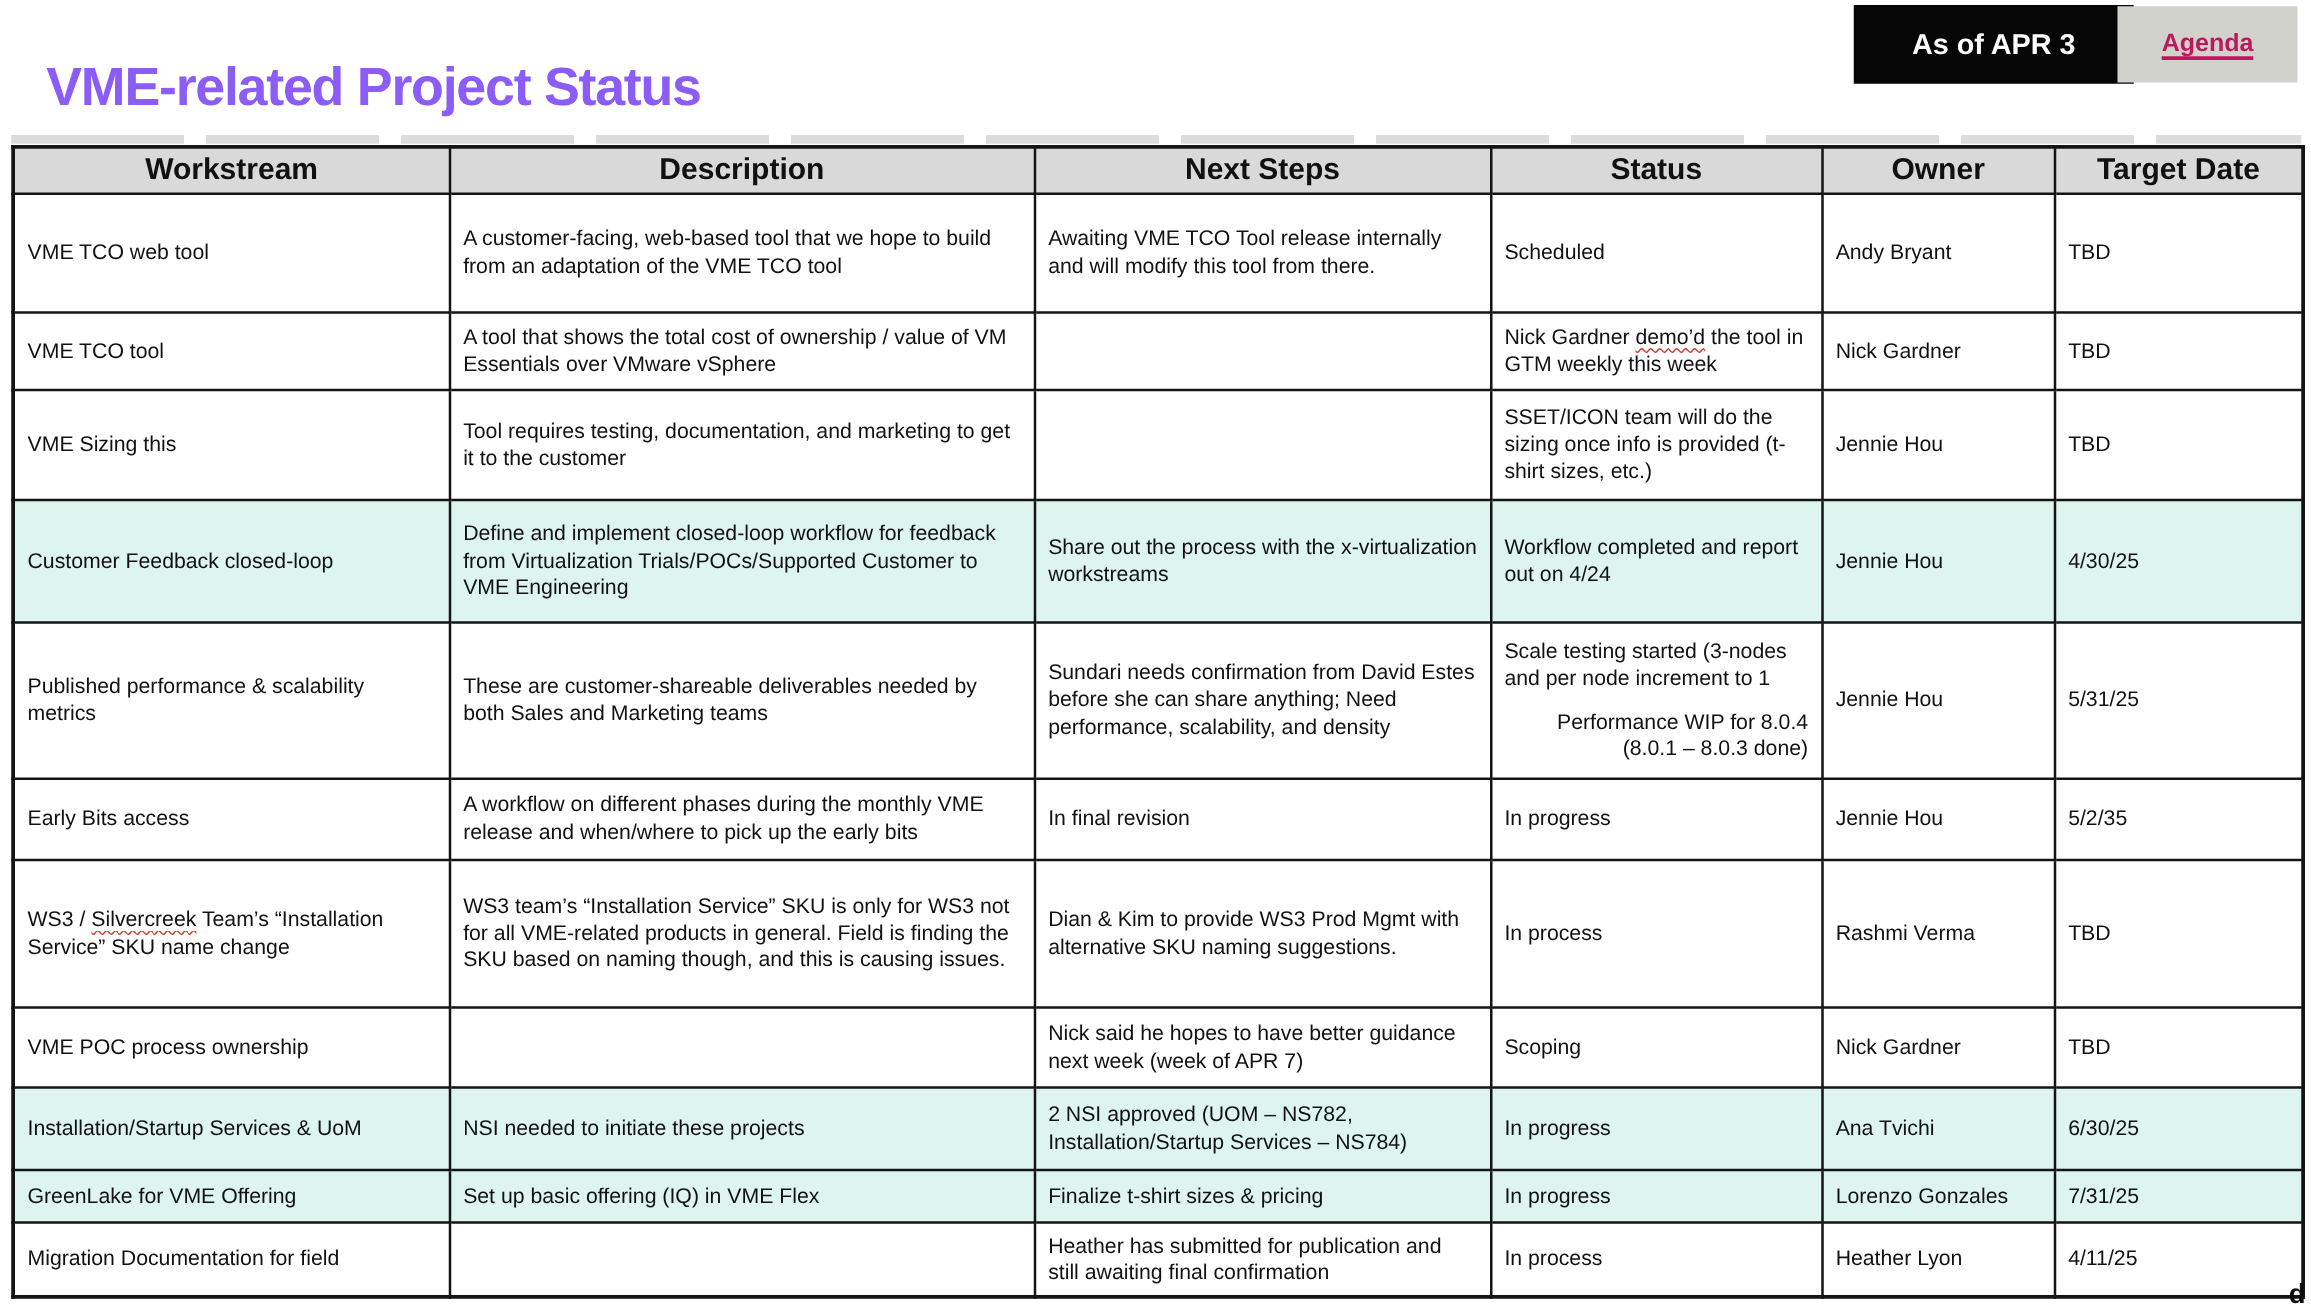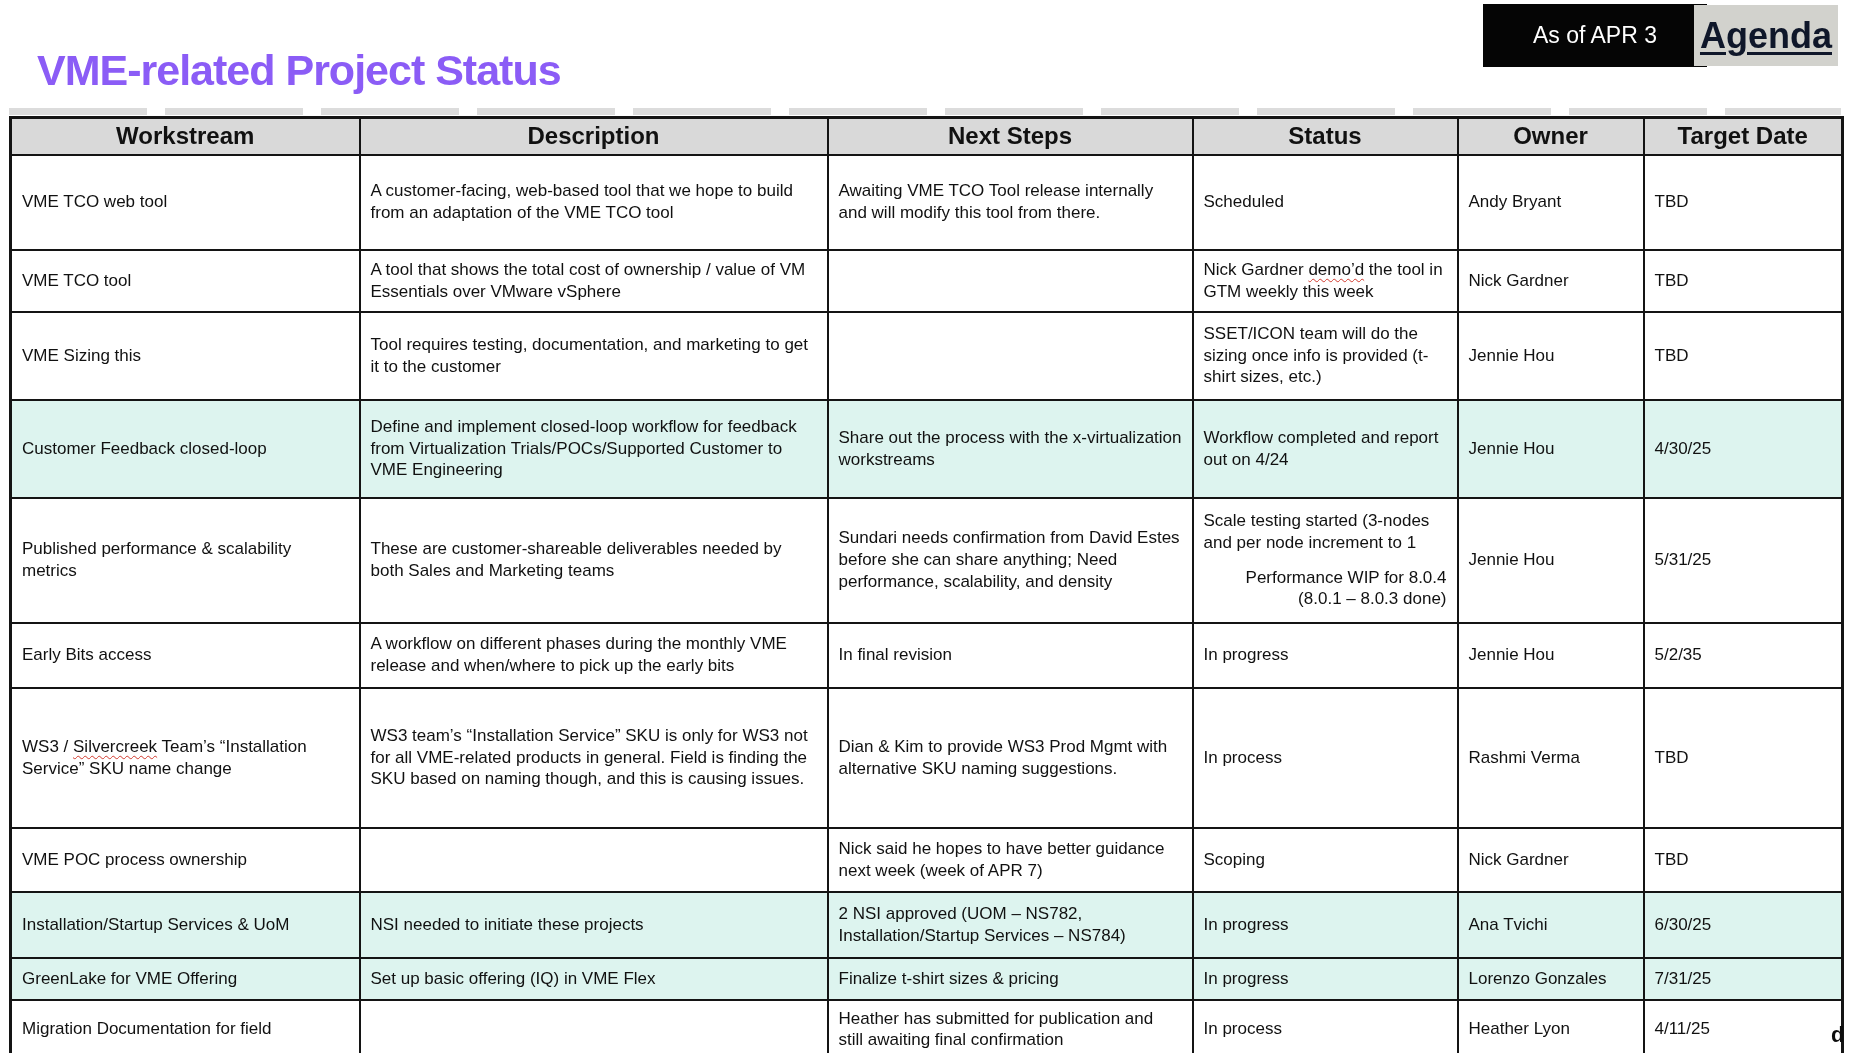--- a/index.html
+++ b/index.html
@@ -20,33 +20,33 @@
     color: #8b5cf6;
     white-space: nowrap;
   }
   .asof-badge {
     position: absolute;
     left: 1483px; top: 4px;
     width: 224px; height: 63px;
     background: #050505;
     color: #ffffff;
     display: flex; align-items: center; justify-content: center;
-    font-size: 23px; font-weight: normal;
+    font-size: 23px; font-weight: bold;
     letter-spacing: 0px;
   }
   .agenda-box {
     position: absolute;
     left: 1694px; top: 5px;
     width: 144px; height: 61px;
     background: #d2d2cd;
     display: flex; align-items: center; justify-content: center;
   }
   .agenda-box a {
-    color: #0f172a;
-    font-size: 36px; font-weight: bold;
+    color: #be185d;
+    font-size: 20px; font-weight: bold;
     text-decoration: underline;
     text-decoration-thickness: 3px;
     text-underline-offset: 4px;
   }
   .artifact-strip {
     position: absolute;
     left: 9px; top: 108px;
     width: 1832px; height: 7px;
     background: repeating-linear-gradient(90deg,
       #dcdcdc 0px, #dcdcdc 138px,
@@ -188,21 +188,21 @@
     <tr style="height:65px">
       <td class="c-ws"><span>Early Bits access</span><span class="wavy"></span><span></span></td>
       <td class="c-desc">A workflow on different phases during the monthly VME release and when/where to pick up the early bits</td>
       <td class="c-next">In final revision</td>
       <td class="c-st">
           <div class="st1"><span>In progress</span><span class="wavy"></span><span></span></div>
         </td>
       <td class="c-own">Jennie Hou</td>
       <td class="c-tgt">5/2/35</td>
     </tr>
-    <tr style="height:140px">
+    <tr style="height:118px">
       <td class="c-ws"><span>WS3 / </span><span class="wavy">Silvercreek</span><span> Team’s “Installation Service” SKU name change</span></td>
       <td class="c-desc">WS3 team’s “Installation Service” SKU is only for WS3 not for all VME-related products in general. Field is finding the SKU based on naming though, and this is causing issues.</td>
       <td class="c-next">Dian &amp; Kim to provide WS3 Prod Mgmt with alternative SKU naming suggestions.</td>
       <td class="c-st">
           <div class="st1"><span>In process</span><span class="wavy"></span><span></span></div>
         </td>
       <td class="c-own">Rashmi Verma</td>
       <td class="c-tgt">TBD</td>
     </tr>
     <tr style="height:64px">

